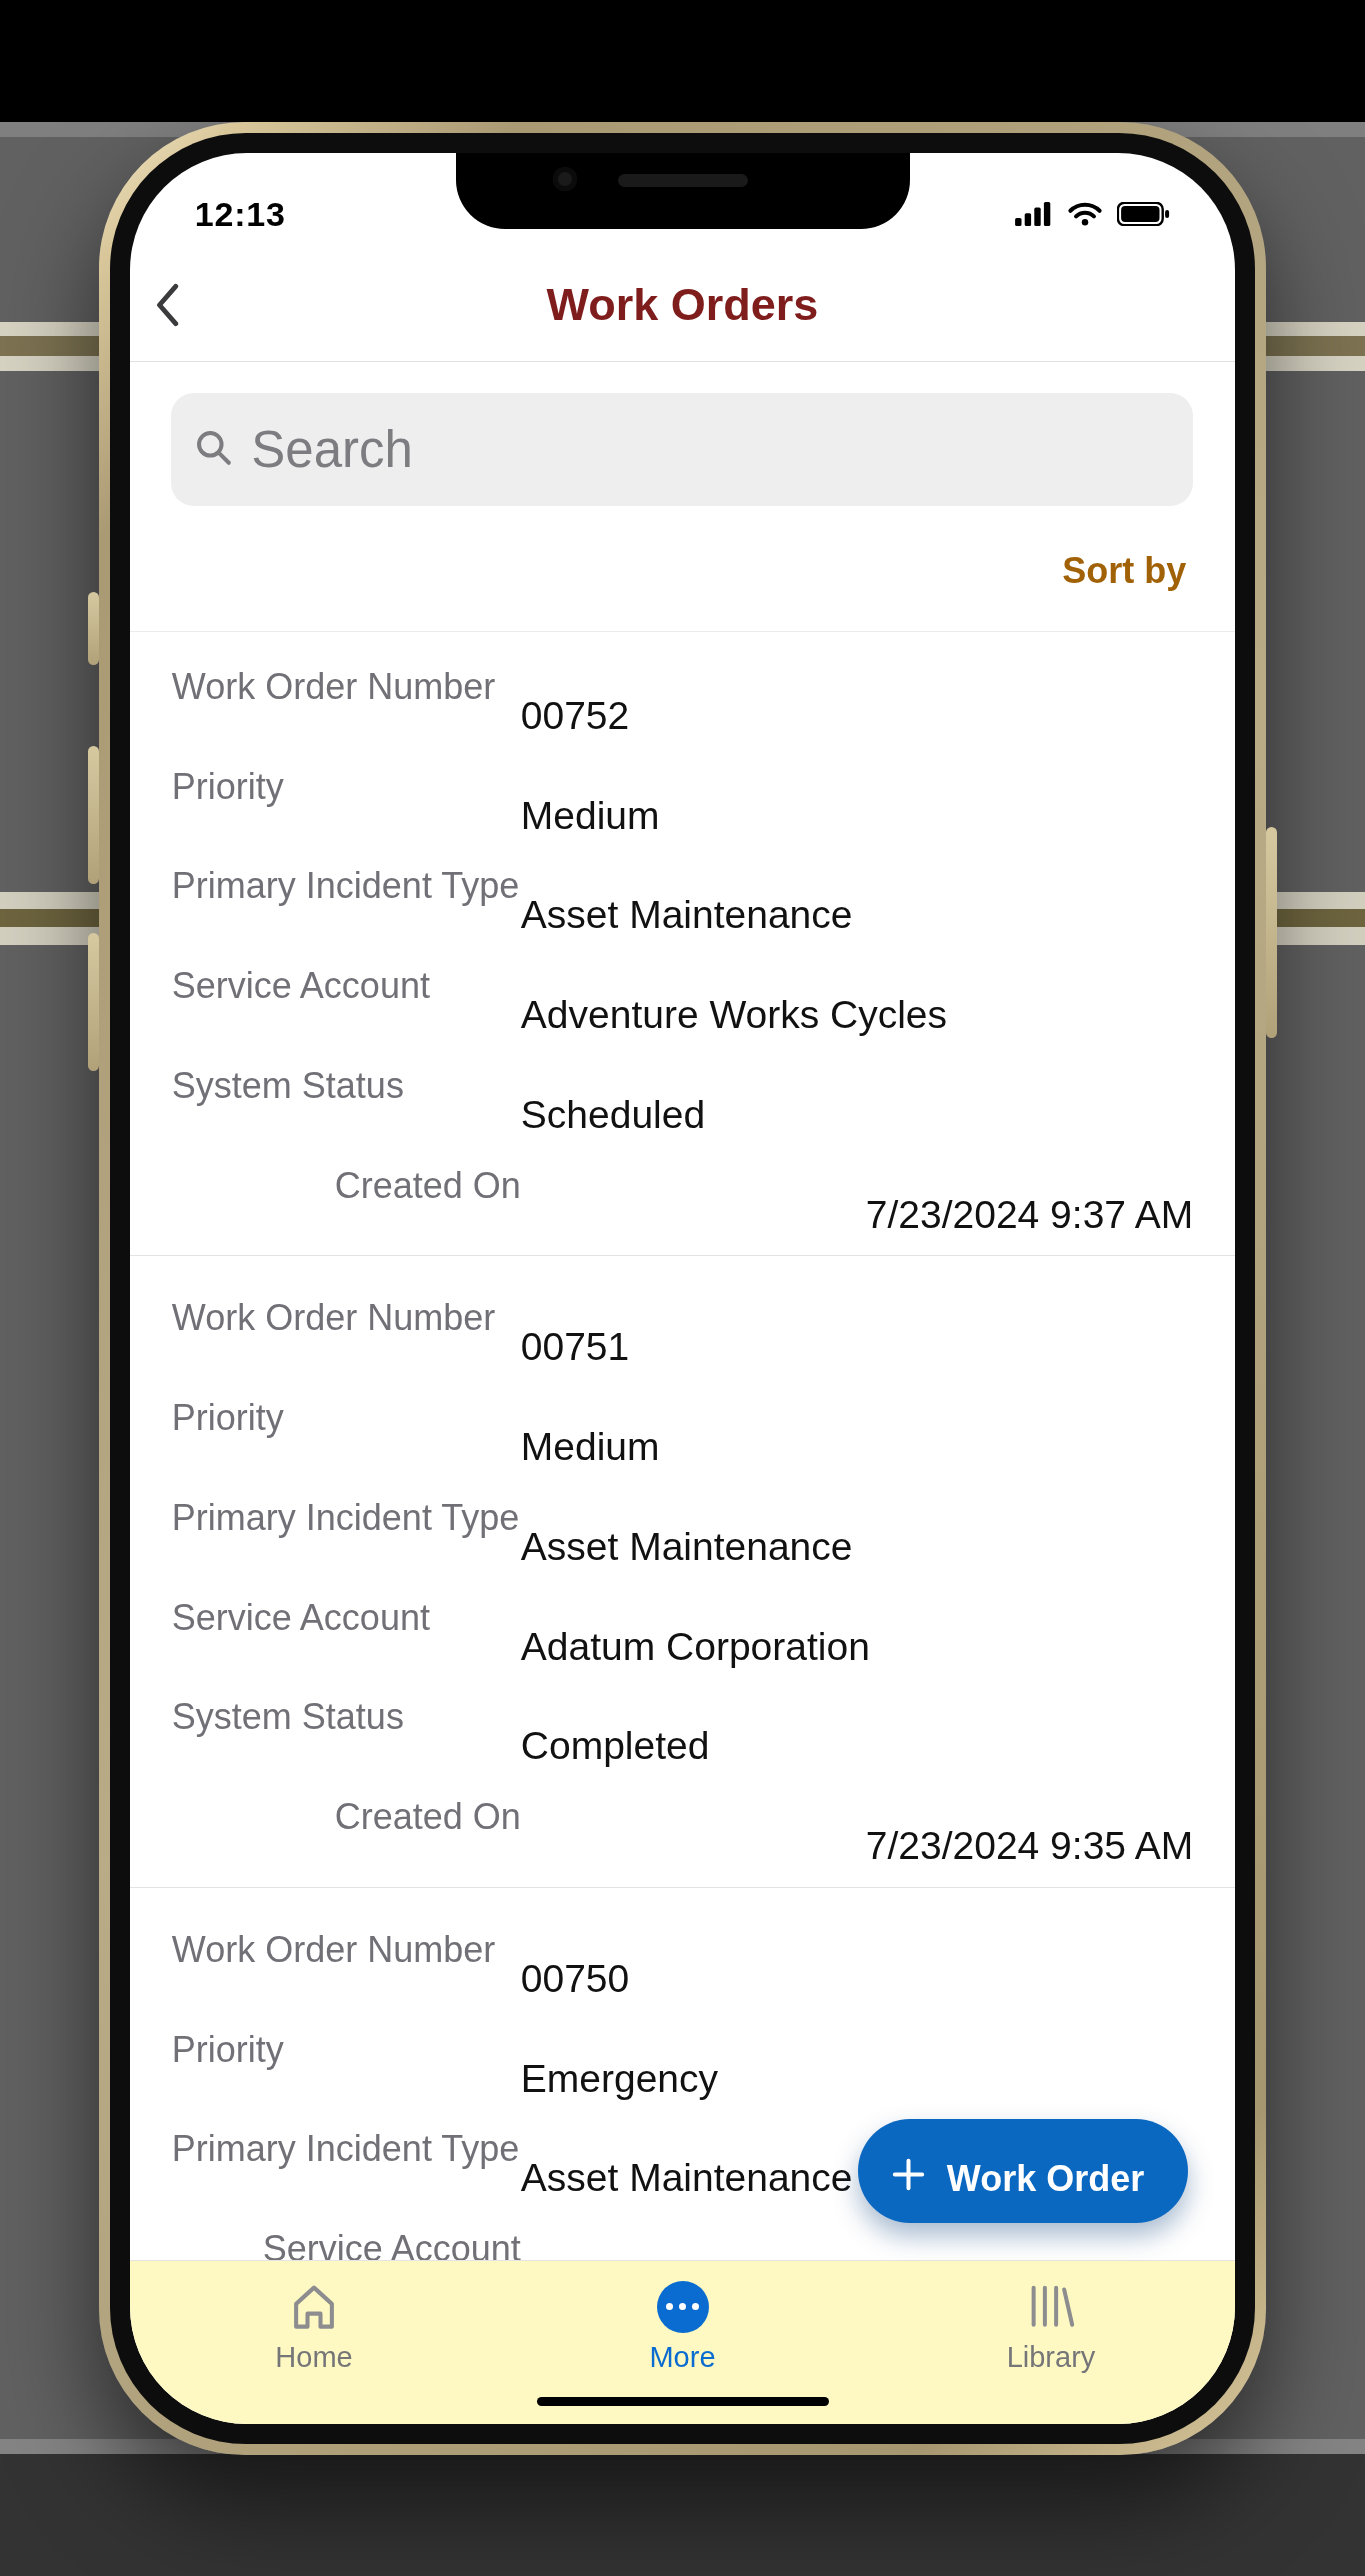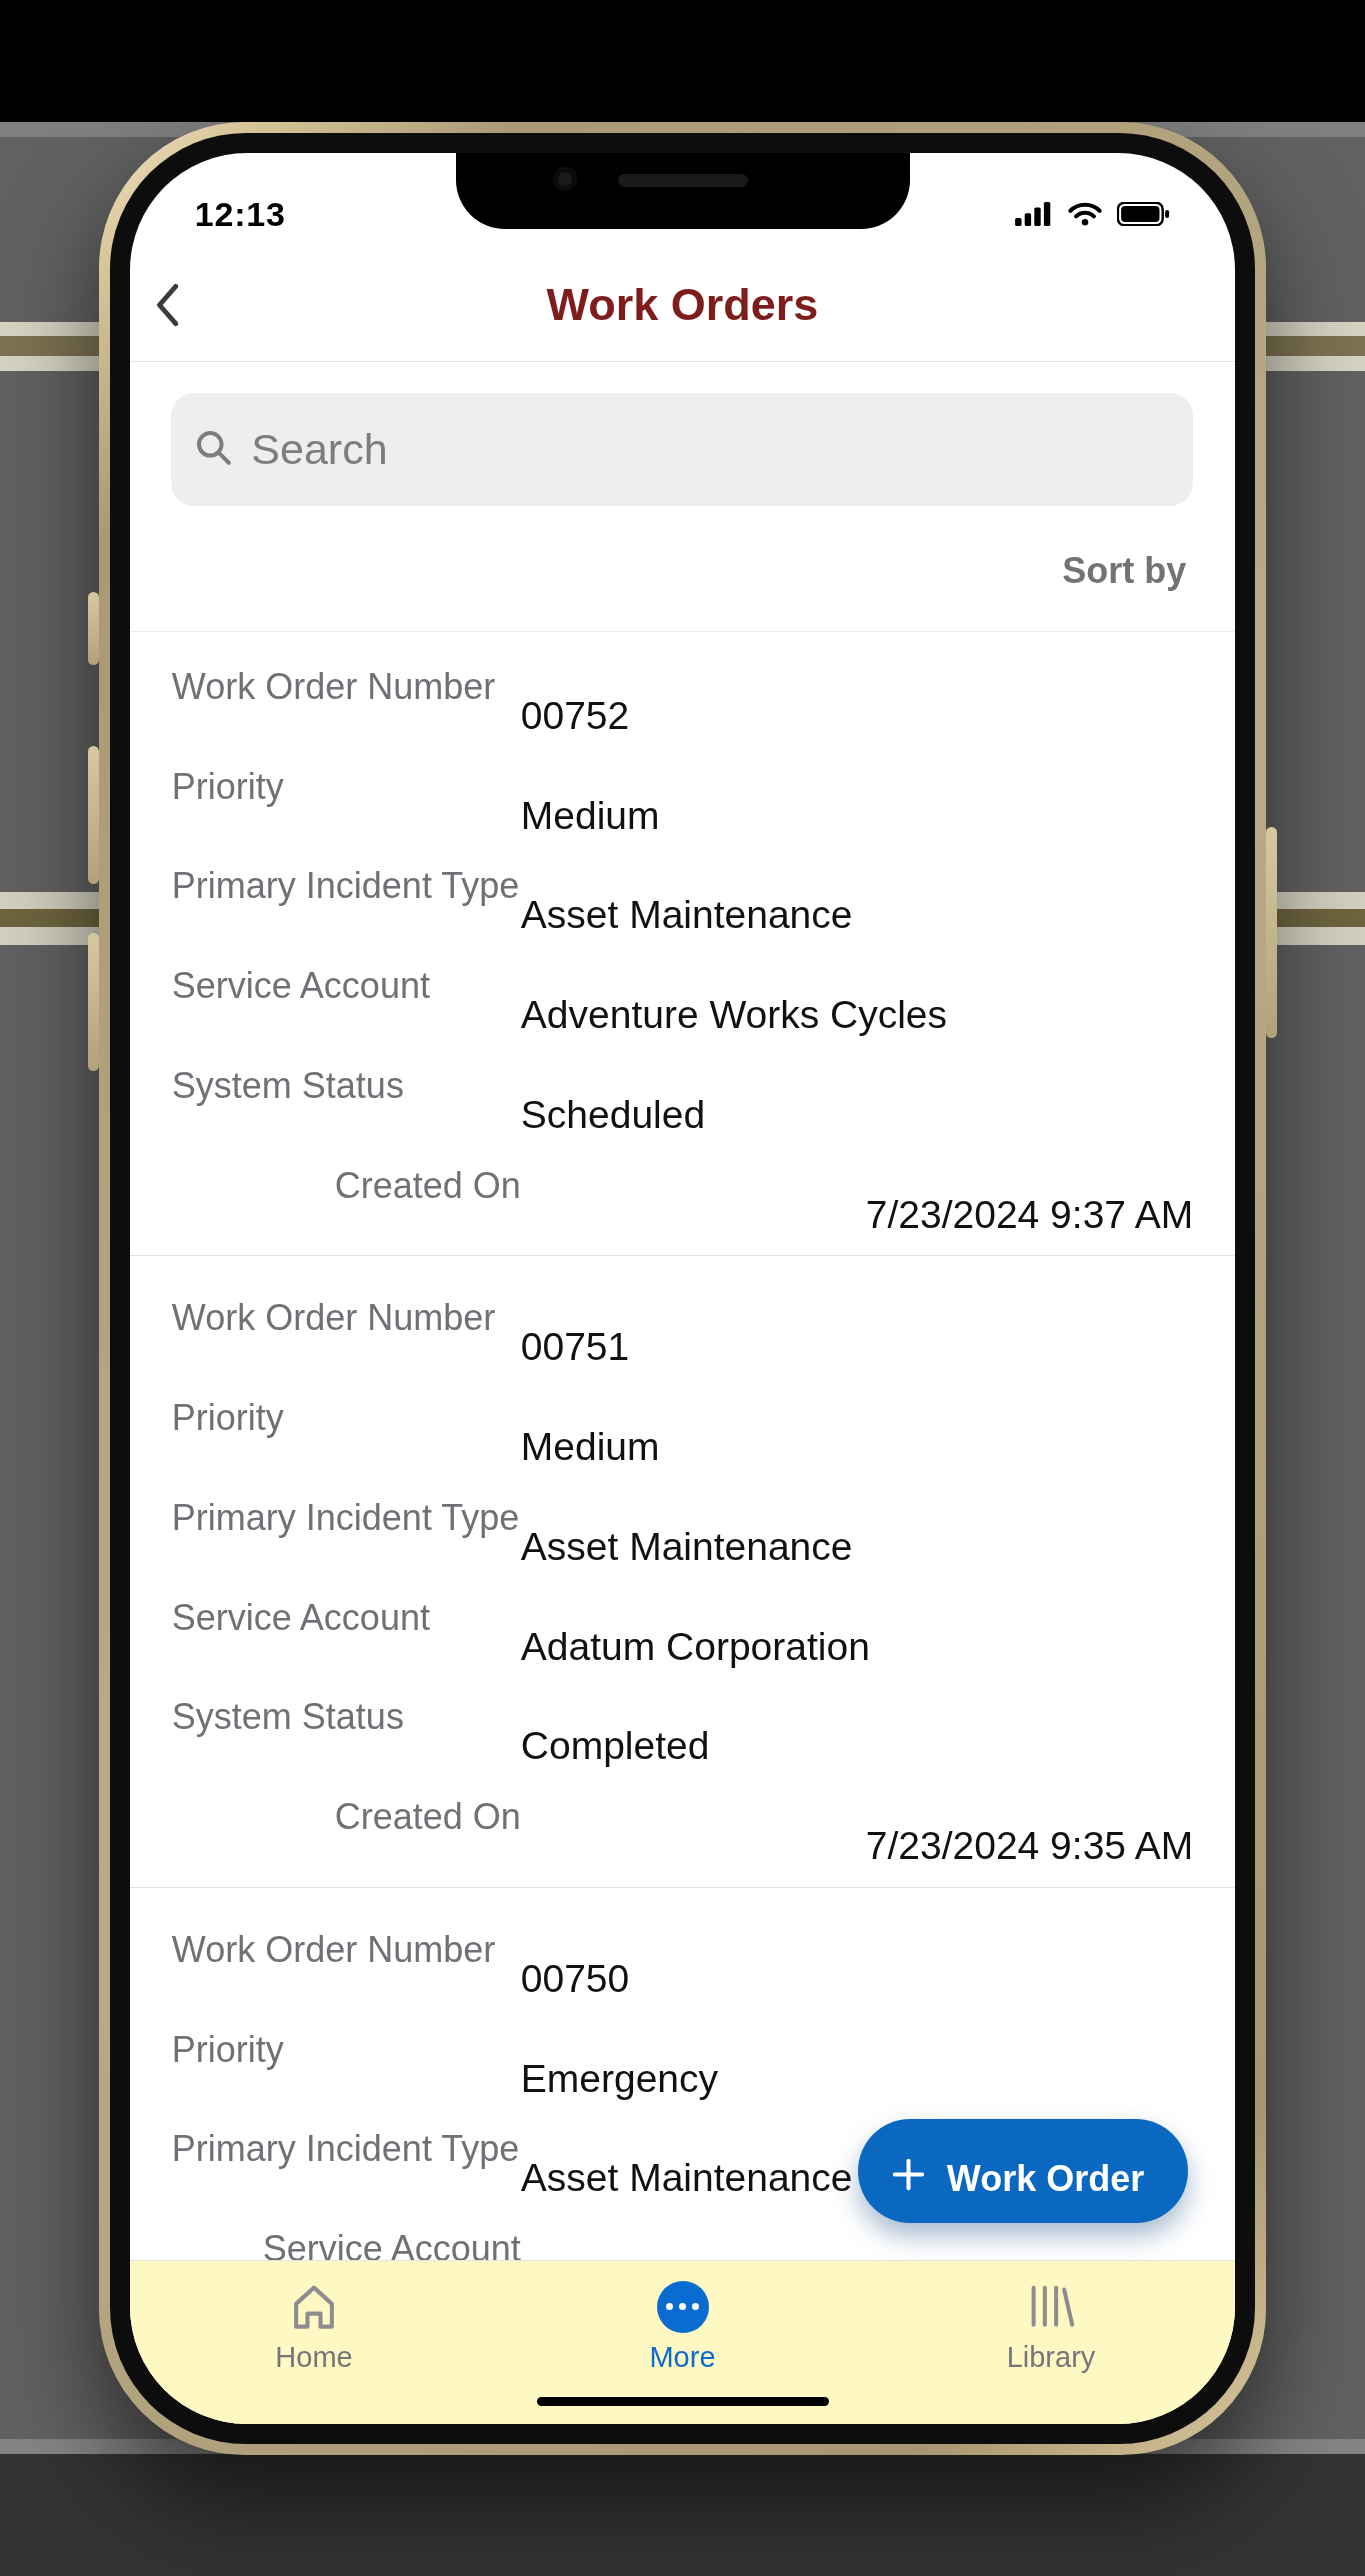--- a/index.html
+++ b/index.html
@@ -93,31 +93,31 @@
     position:absolute; top:240px; left:41px; right:42px;
     height:113px;
     background:#eeeeef;
     border-radius:23px;
     display:flex; align-items:center;
     padding:0 24px;
     gap:19.5px;
   }
   .search-wrap input {
     flex:1; border:none; background:transparent;
-    font-size:43px; color:#a21caf;
+    font-size:51px; color:#a21caf;
     outline:none;
   }
   .search-wrap input::placeholder { color:#7d7d81; }
 
   
   .sort-row {
     position:absolute; top:397px; left:0; right:49px;
     display:flex; justify-content:flex-end;
   }
-  .sort-btn { color:#737373; font-size:36px; font-weight:700; cursor:pointer; }
+  .sort-btn { color:#a16207; font-size:36px; font-weight:700; cursor:pointer; }
 
   
   .list {
     position:absolute; top:478px; left:0; right:0; bottom:172px;
     border-top:1.6px solid #ececec;
   }
   .card {
     border-bottom:1.6px solid #e3e3e3;
     padding:39px 42px 16px;
   }

